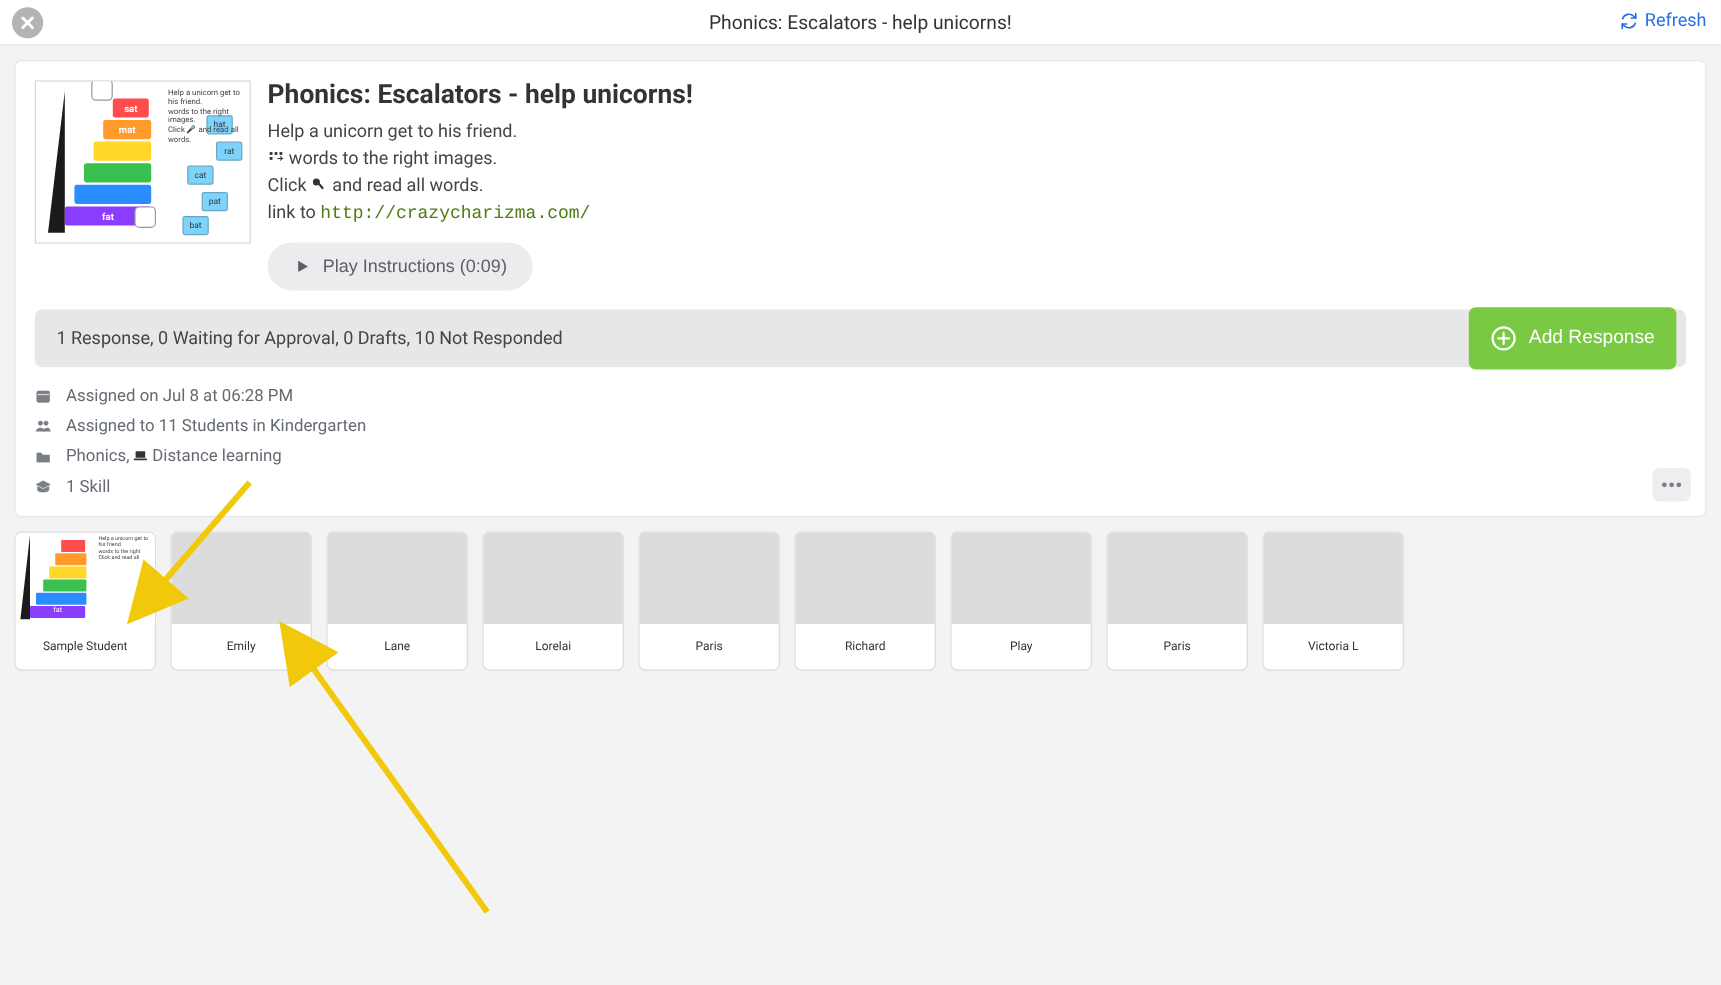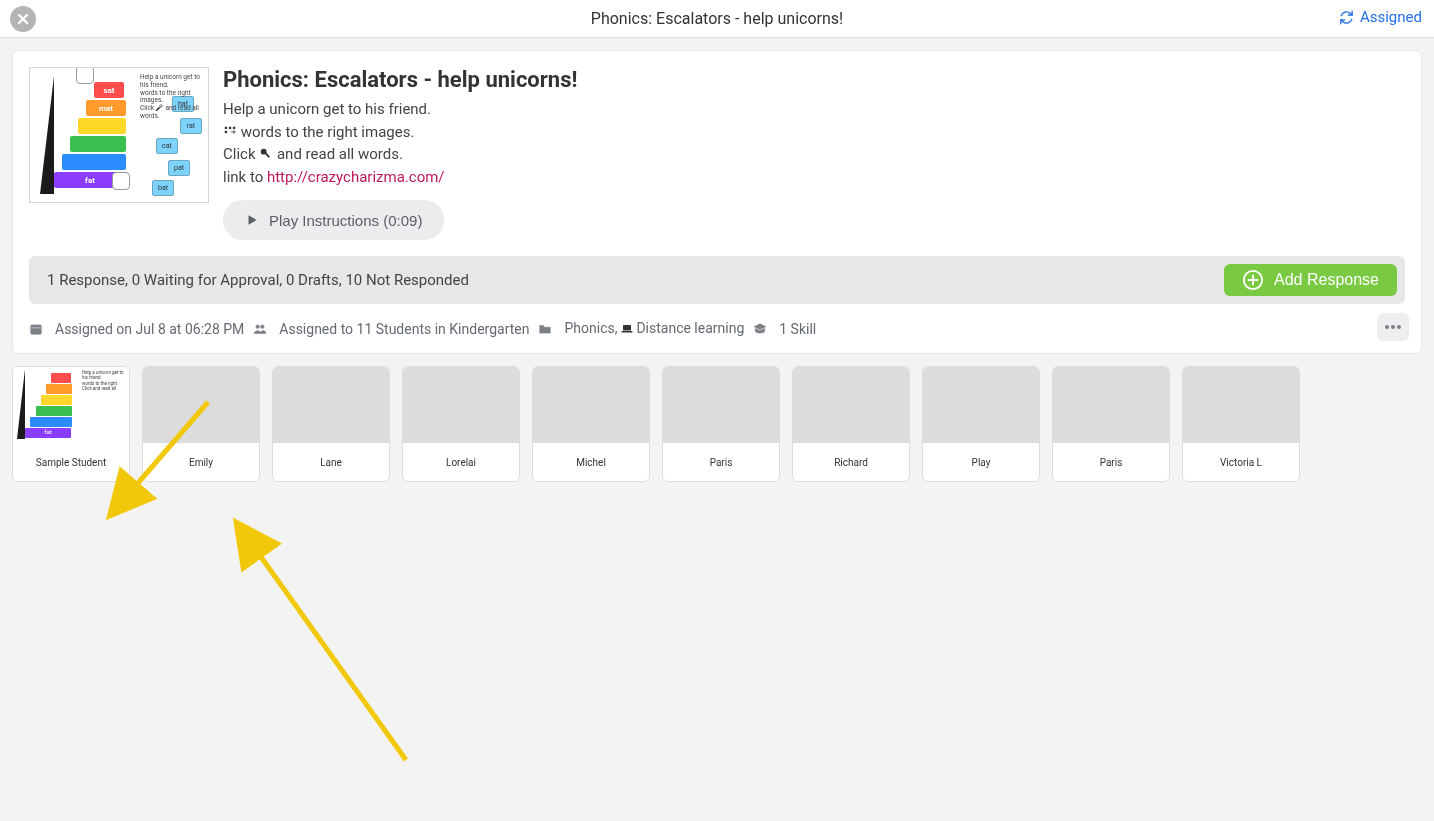--- a/index.html
+++ b/index.html
@@ -49,43 +49,43 @@
   .escalator .u-top { top:-10px; left:36px; }
   .escalator .u-bot { top:96px; left:72px; }
   .thumb .tiles { position:absolute; right:6px; top:40px; width:60px; }
   .thumb .tile { width:22px; height:16px; background:#7dd3fc; border:1px solid #6aa7bf; font-size:7px; display:flex; align-items:center; justify-content:center; position:absolute; border-radius:2px; }
   .thumb .t1{left:30px; top:-12px;} .thumb .t2{left:38px; top:10px;} .thumb .t3{left:14px; top:30px;} .thumb .t4{left:26px; top:52px;} .thumb .t5{left:10px; top:72px;}
   .thumb .blurb { position:absolute; top:6px; right:6px; width:62px; font-size:6.5px; color:#444; line-height:1.2; }
 
   .heading-col { flex: 1; }
   .heading-col h1 { font-size: 22px; font-weight: 700; color: #333; margin-bottom: 6px; }
   .desc { font-size: 15px; color: #444; line-height: 1.5; }
-  .desc a { color: #be185d; text-decoration: none; }
+  .desc a { color: #4d7c0f; text-decoration: none; font-family: Liberation Mono, monospace; }
   .desc .ico { display:inline-block; width:14px; height:14px; vertical-align:-2px; }
 
   .play-btn {
     margin-top: 12px; display: inline-flex; align-items: center; gap: 10px;
     background: #ececee; border: none; border-radius: 22px; height: 40px;
     padding: 0 22px; color: #5b5f66; font-size: 15px; cursor: pointer;
   }
   .play-btn svg { fill: #5b5f66; }
 
   .status-row {
     margin-top: 16px; background: #e7e7e7; border-radius: 6px;
     height: 48px; display: flex; align-items: center; justify-content: space-between;
     padding: 0 8px 0 18px; color: #444; font-size: 15px; gap: 40px;
   }
   .add-resp {
     background: #7ac943; color: #fff; border: none; border-radius: 6px;
-    height: 32px; padding: 0 18px; display: inline-flex; align-items: center; gap: 10px;
+    height: 52px; padding: 0 18px; display: inline-flex; align-items: center; gap: 10px;
     font-size: 16px; cursor: pointer;
   }
   .add-resp svg { stroke: #fff; }
 
-  .meta { margin-top: 16px; display: flex; flex-direction: row; gap: 9px; }
+  .meta { margin-top: 16px; display: flex; flex-direction: column; gap: 9px; }
   .meta-row { display: flex; align-items: center; gap: 12px; color: #646a72; font-size: 14px; }
   .meta-row .mi { width: 14px; display:flex; justify-content:center; }
   .meta-row .mi svg { fill:#7a7f86; stroke:#7a7f86; }
 
   .more-btn {
     position: absolute; right: 12px; bottom: 12px; width: 32px; height: 28px;
     background: #eeeef0; border-radius: 6px; display:flex; align-items:center; justify-content:center; cursor:pointer;
   }
   .more-btn svg circle { fill: #7a7f86; }
 
@@ -116,21 +116,21 @@
       </svg>
   </div>
   <div class="title">Phonics: Escalators - help unicorns!</div>
   <div class="refresh">
     <svg width="15" height="15" viewBox="0 0 24 24" fill="none" stroke-width="2.2" stroke-linecap="round" stroke-linejoin="round">
         <path d="M21 2v6h-6"></path>
         <path d="M3 22v-6h6"></path>
         <path d="M3.51 9a9 9 0 0 1 14.85-3.36L21 8"></path>
         <path d="M20.49 15a9 9 0 0 1-14.85 3.36L3 16"></path>
       </svg>
-    <span>Assigned</span>
+    <span>Refresh</span>
   </div>
 </div>
 
 <div class="page">
   <div class="card">
     <div class="header-row">
       <div class="thumb">
         <div class="escalator">
           <div class="side"></div>
           <div class="stairs">
@@ -267,24 +267,20 @@
       <div class="student-card">
         <div class="preview"></div>
         <div class="name">Lane</div>
       </div>
       <div class="student-card">
         <div class="preview"></div>
         <div class="name">Lorelai</div>
       </div>
       <div class="student-card">
         <div class="preview"></div>
-        <div class="name">Michel</div>
-      </div>
-      <div class="student-card">
-        <div class="preview"></div>
         <div class="name">Paris</div>
       </div>
       <div class="student-card">
         <div class="preview"></div>
         <div class="name">Richard</div>
       </div>
       <div class="student-card">
         <div class="preview"></div>
         <div class="name">Play</div>
       </div>

